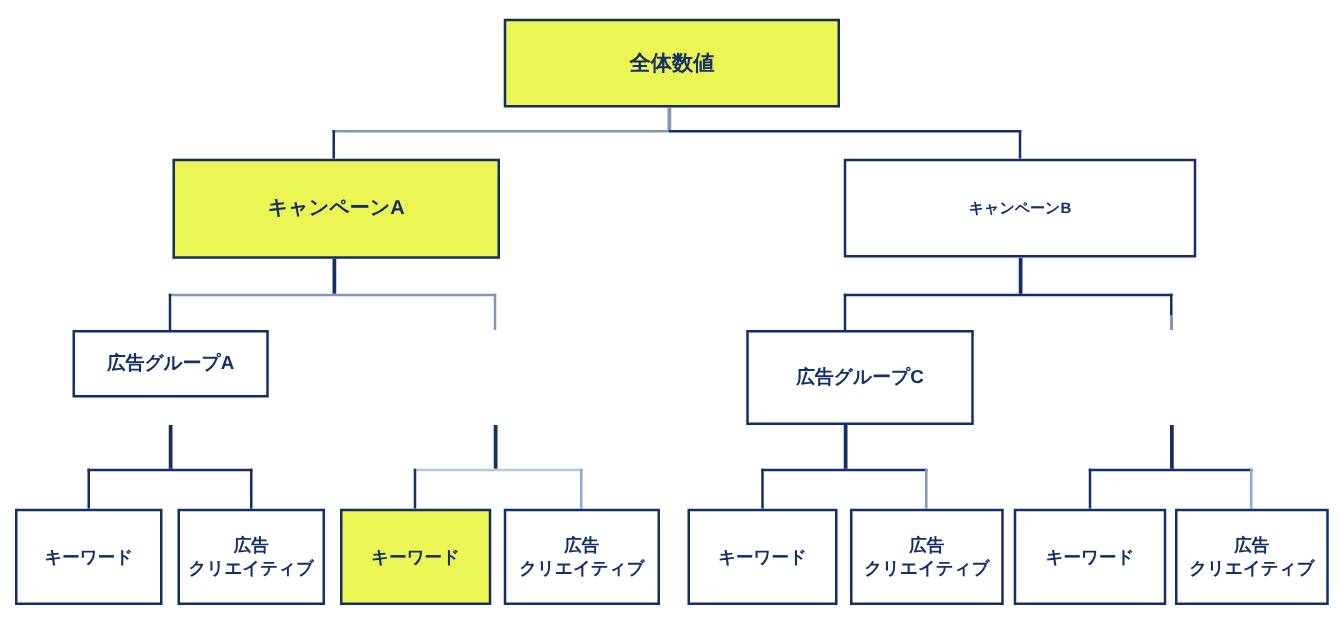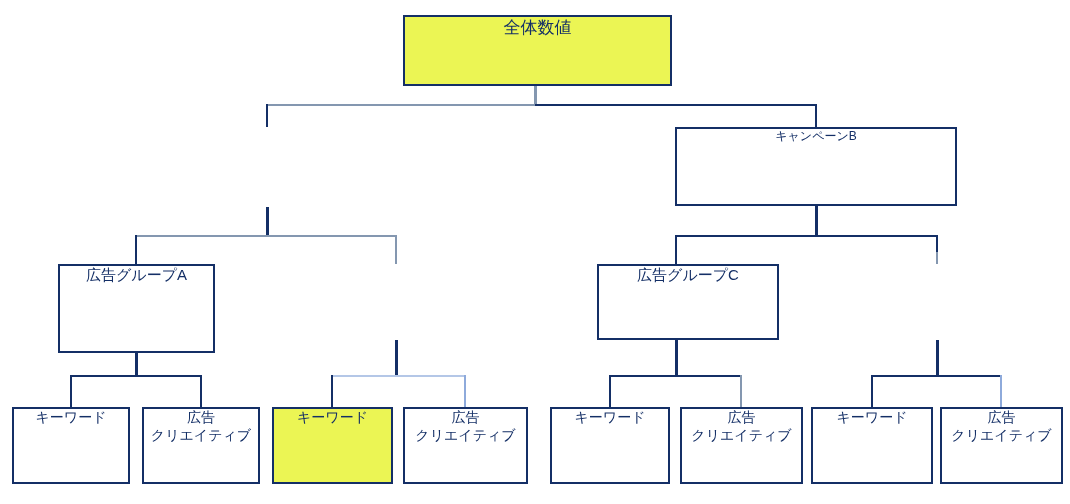--- a/index.html
+++ b/index.html
@@ -5,46 +5,49 @@
   html,body{margin:0;padding:0;background:#fff;}
   #canvas{
     position:relative;width:1070px;height:504px;background:var(--background,#fff);
     font-family:"Liberation Sans","DejaVu Sans",sans-serif;overflow:hidden;
   }
   .node{
     position:absolute;box-sizing:border-box;
     background:var(--node-fill,#fff);
     border:2px solid var(--border,#142F66);
     color:var(--text,#142F66);
-    display:flex;justify-content:center;
-    font-weight:normal;text-align:center;
+    display:flex;align-items:center;justify-content:center;
+    font-weight:bold;text-align:center;
     white-space:pre-line;line-height:1.25;
     z-index:2;
   }
   .node.hl{background:var(--highlight-fill,#EBF554);}
   .line{position:absolute;z-index:1;}
   .navy{background:var(--line,#142F66);}
   .gray{background:var(--line-gray,#8497B0);}
   .pale{background:var(--line-pale,#B4C7E7);}
   .mid{background:var(--line-mid,#8EAADB);}
 </style>
 </head>
 <body>
 
 <div id="canvas">
 
   <div class="node hl" style="left:403px;top:15px;width:269px;height:71px;font-size:17px">
     <span>全体数値</span>
   </div>
 
+  <div class="node hl" style="left:138px;top:127px;width:262px;height:80px;font-size:16px">
+    <span>キャンペーンA</span>
+  </div>
   <div class="node" style="left:675px;top:127px;width:282px;height:79px;font-size:12px">
     <span>キャンペーンB</span>
   </div>
 
-  <div class="node" style="left:58px;top:264px;width:157px;height:89px;font-size:15px">
+  <div class="node" style="left:58px;top:264px;width:157px;height:54px;font-size:15px">
     <span>広告グループA</span>
   </div>
   <div class="node" style="left:597px;top:264px;width:182px;height:76px;font-size:15px">
     <span>広告グループC</span>
   </div>
 
   <div class="node" style="left:12px;top:407px;width:118px;height:77px;font-size:14px">
     <span>キーワード</span>
   </div>
   <div class="node" style="left:142px;top:407px;width:118px;height:77px;font-size:14px">

